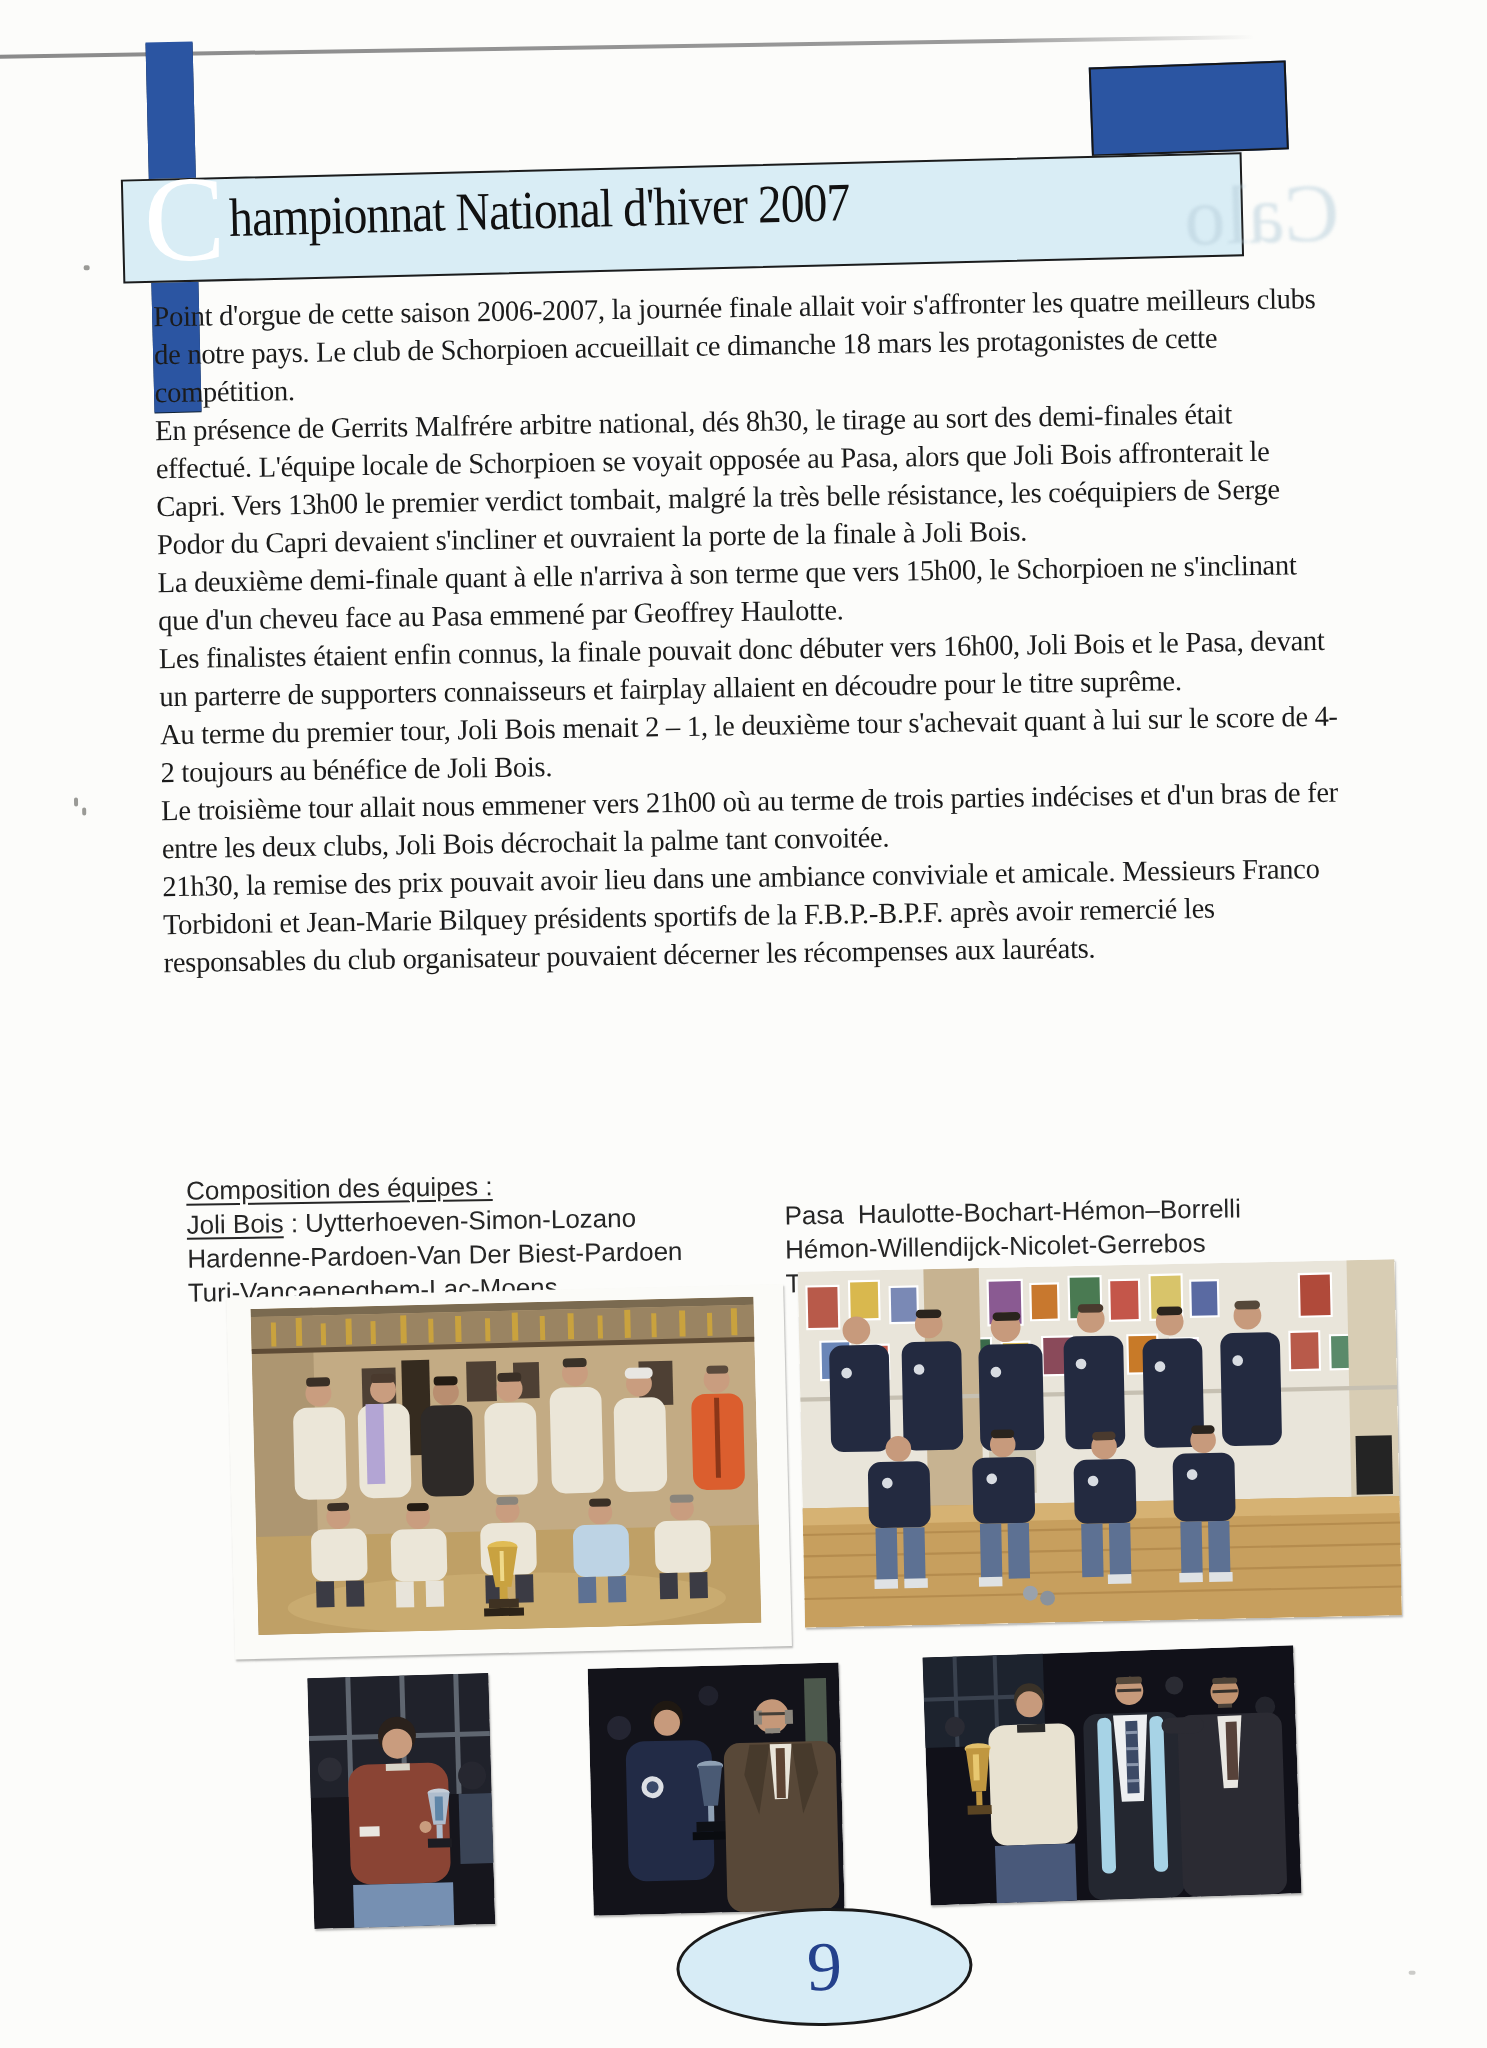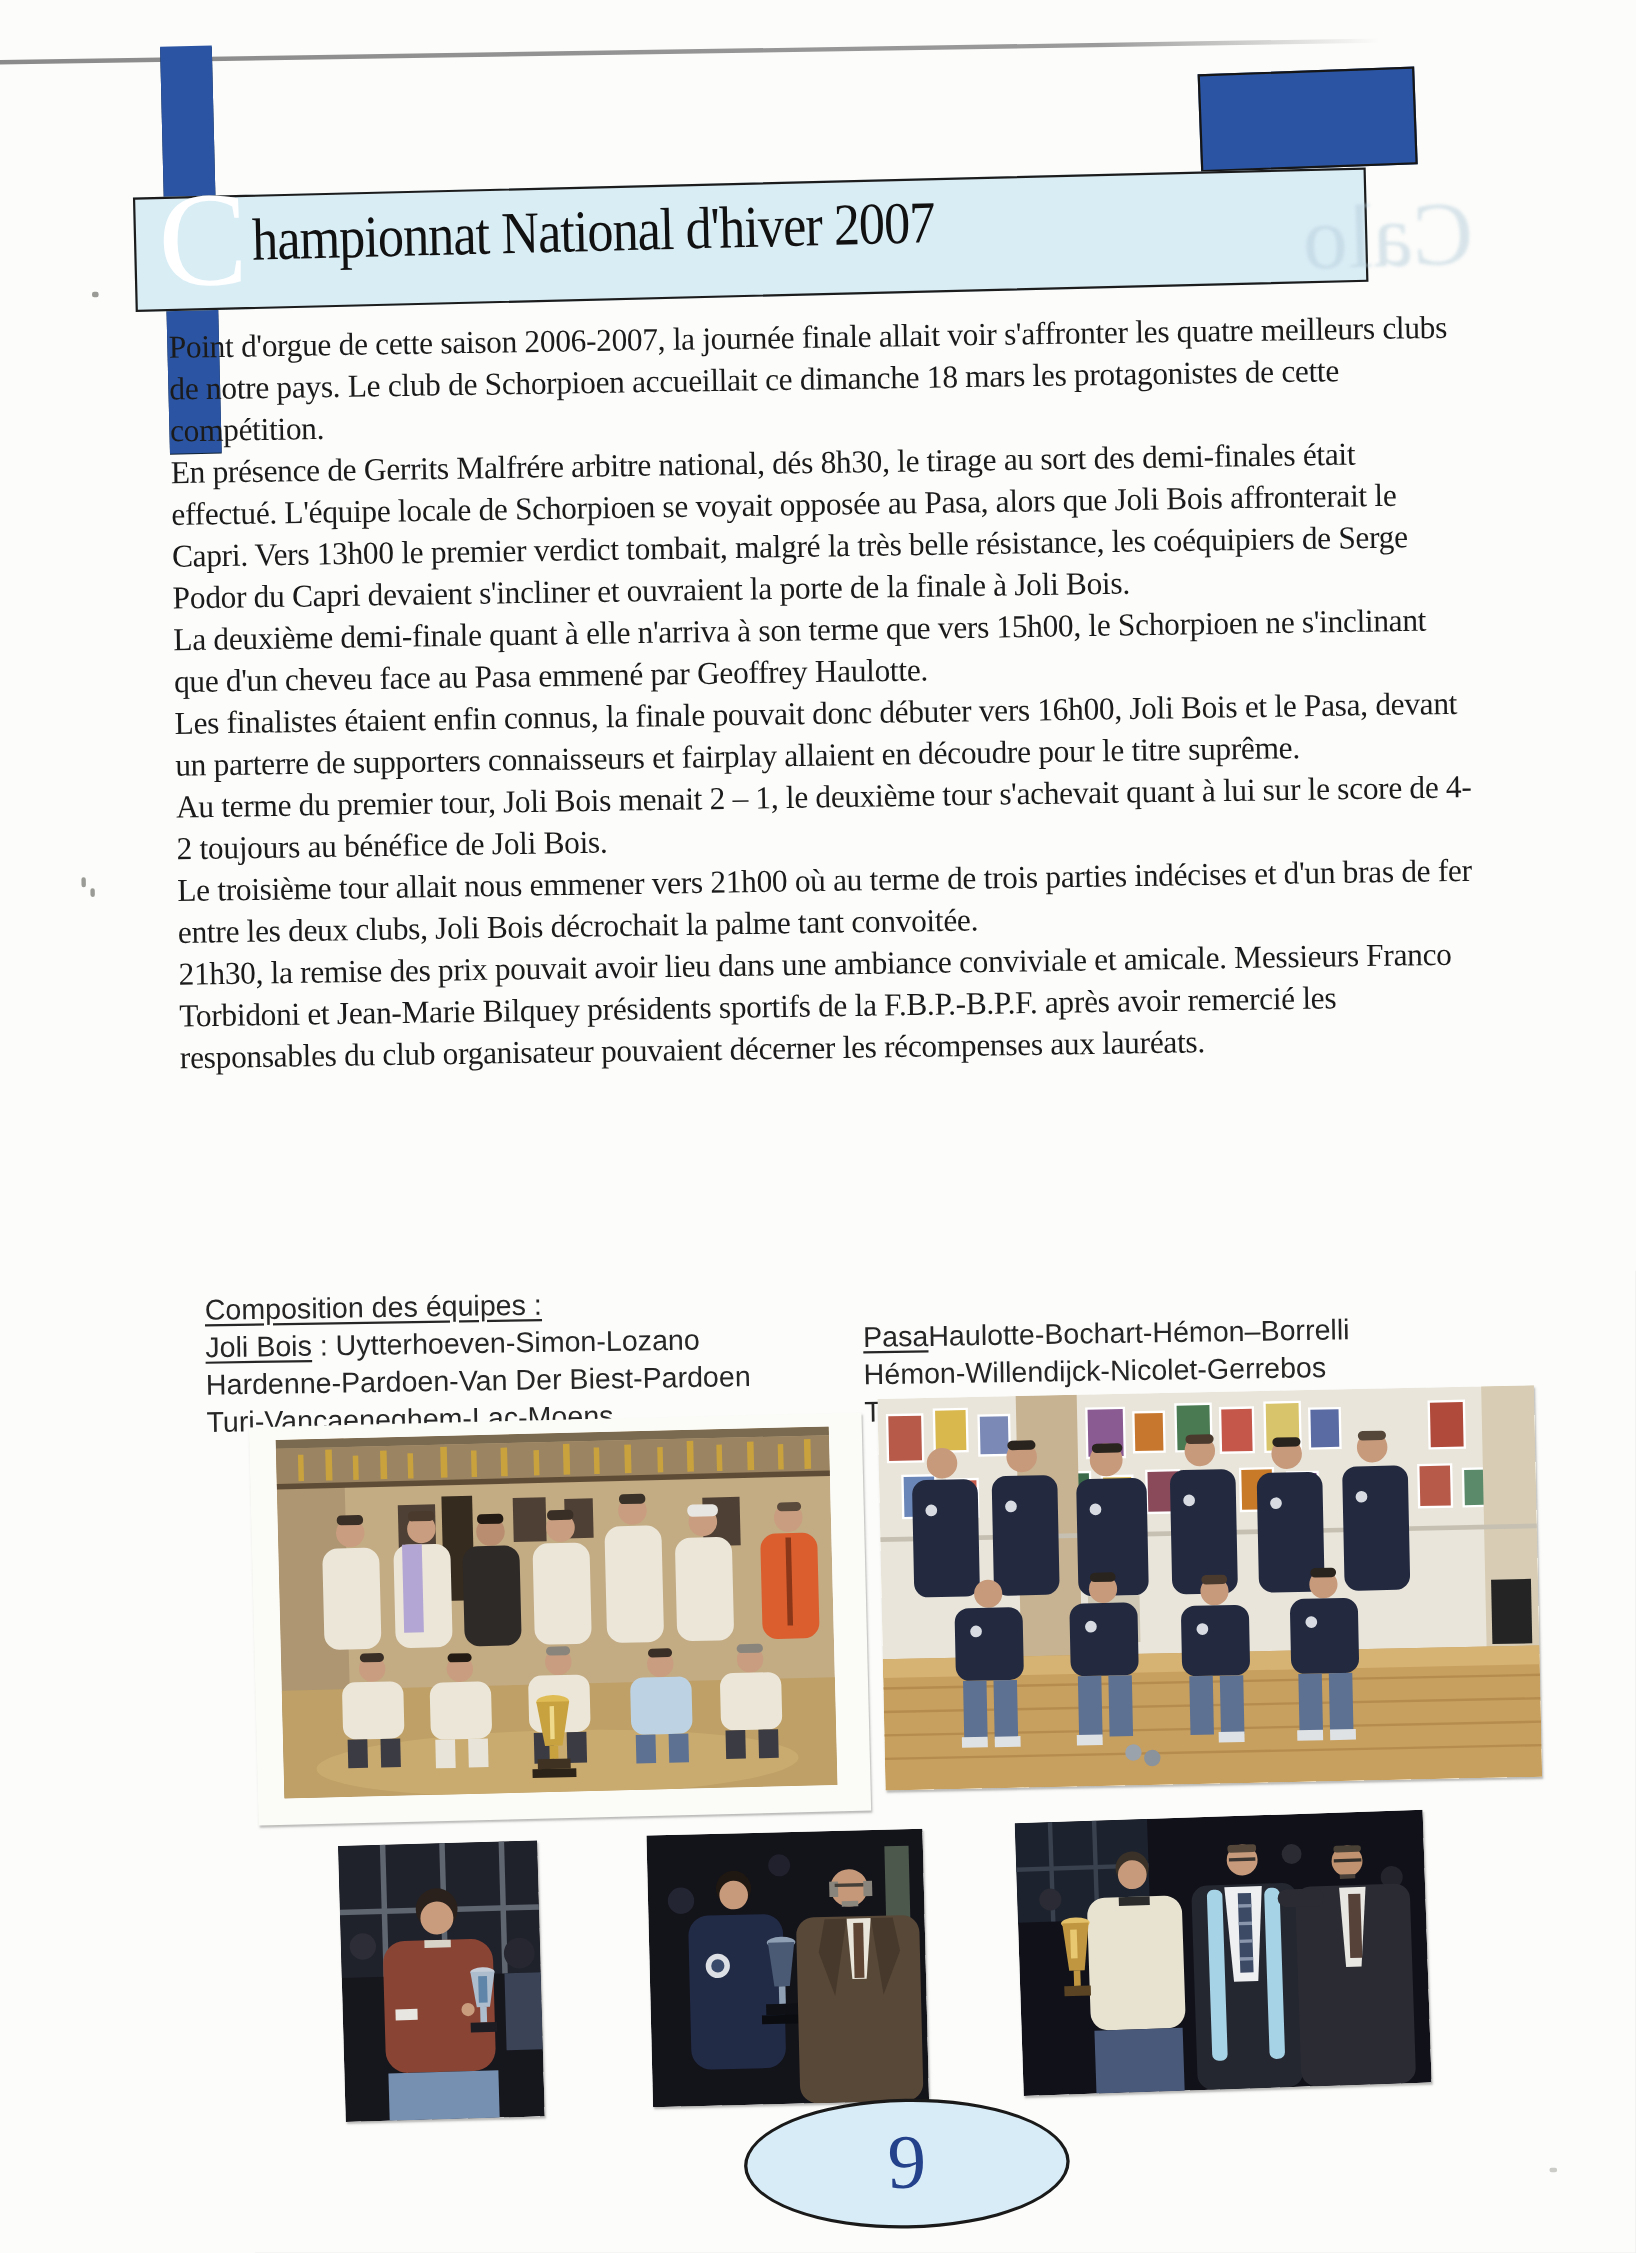--- a/index.html
+++ b/index.html
@@ -49,21 +49,21 @@
     font-size:29px; line-height:38px; color:#1b1b1b; letter-spacing:-0.3px;
     transform:scaleX(0.985); transform-origin:left top;
   }
   .article p { margin:0; }
 
   
   .comp { font-family:"Liberation Sans", sans-serif; color:#262626; font-size:26px; line-height:34px; }
   .comp-left  { position:absolute; left:182px; top:1166px; width:560px; }
   .comp-right { position:absolute; left:780px; top:1200px; width:520px; }
   .u { text-decoration:underline; text-underline-offset:4px; }
-  .tn { text-decoration:underline; text-underline-offset:4px; }
+  .tn { text-underline-offset:4px; margin-right:14px; }
 
   
   .photo { position:absolute; box-shadow:1px 2px 2px rgba(60,60,60,.35); }
   .photo svg { display:block; width:100%; height:100%; }
   .photo-a { left:222px; top:1288px; width:557px; height:362px; background:#fbfbf8; transform:rotate(-0.5deg); }
   .photo-a .inner { position:absolute; left:24px; top:12px; right:30px; bottom:24px; }
   .photo-b { left:793px; top:1272px; width:597px; height:356px; transform:rotate(-0.3deg); }
   .photo-c { left:297px; top:1671px; width:181px; height:251px; transform:rotate(-0.7deg); }
   .photo-d { left:577px; top:1666px; width:251px; height:247px; transform:rotate(-0.5deg); }
   .photo-e { left:913px; top:1658px; width:371px; height:248px; transform:rotate(-1.0deg); }

